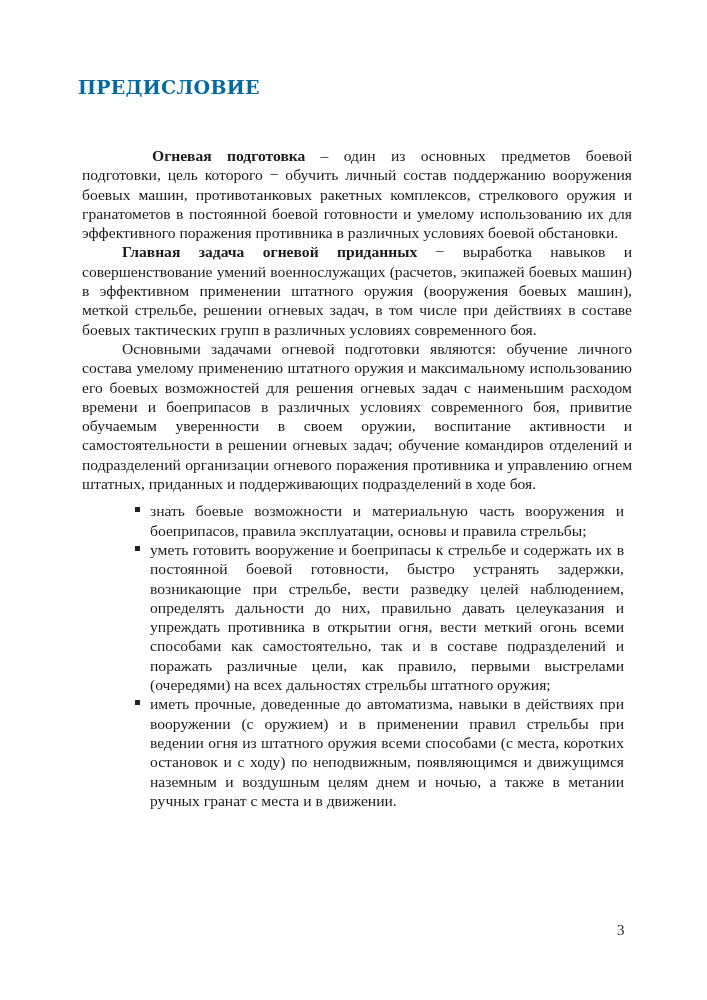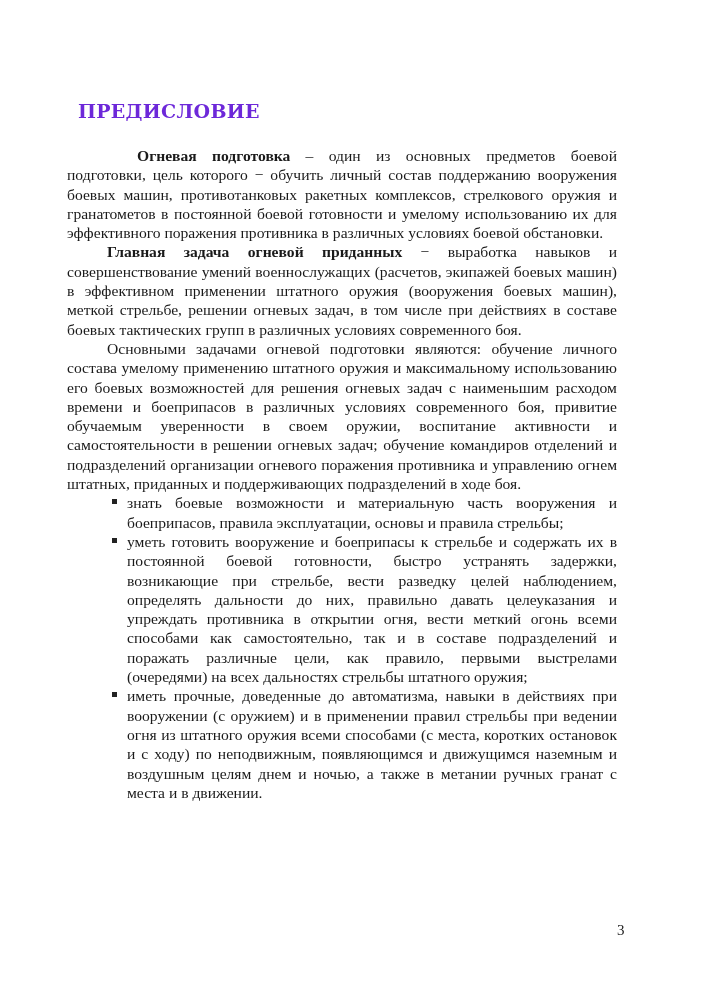--- a/index.html
+++ b/index.html
@@ -3,34 +3,34 @@
 <meta charset="utf-8">
 <style>
   html, body { margin: 0; padding: 0; background: #ffffff; }
   body { width: 707px; height: 1000px; position: relative; overflow: hidden; }
   .page {
     position: absolute; left: 0; top: 0; width: 707px; height: 1000px;
     background: #ffffff; color: #1a1a1a;
     font-family: "Liberation Serif", "DejaVu Serif", serif;
   }
   .heading {
-    position: absolute; left: 78px; top: 100px;
+    position: absolute; left: 78px; top: 76px;
     font-family: "DejaVu Serif", "Liberation Serif", serif;
     font-weight: bold; font-size: 19px; letter-spacing: 0.3px;
-    color: #6d28d9;
+    color: #0369a1;
   }
   .body {
-    position: absolute; left: 67px; top: 146px; width: 550px;
+    position: absolute; left: 82px; top: 146px; width: 550px;
     font-size: 15.6px; line-height: 19.3px;
     text-align: justify; hyphens: manual;
   }
   .body p { margin: 0; text-indent: 40px; }
   .body p.first { text-indent: 70px; }
   .body b { font-weight: bold; }
-  ul.bullets { list-style: none; margin: 0; padding: 0 0 0 60px; }
+  ul.bullets { list-style: none; margin: 8px; padding: 0 0 0 60px; }
   ul.bullets li { position: relative; text-align: justify; }
   ul.bullets li .marker {
     position: absolute; left: -15px; top: 6px; width: 5px; height: 5px;
     background: #222;
   }
   .page-number {
     position: absolute; left: 617px; top: 922px;
     font-size: 15px; color: #222;
   }
 </style>

